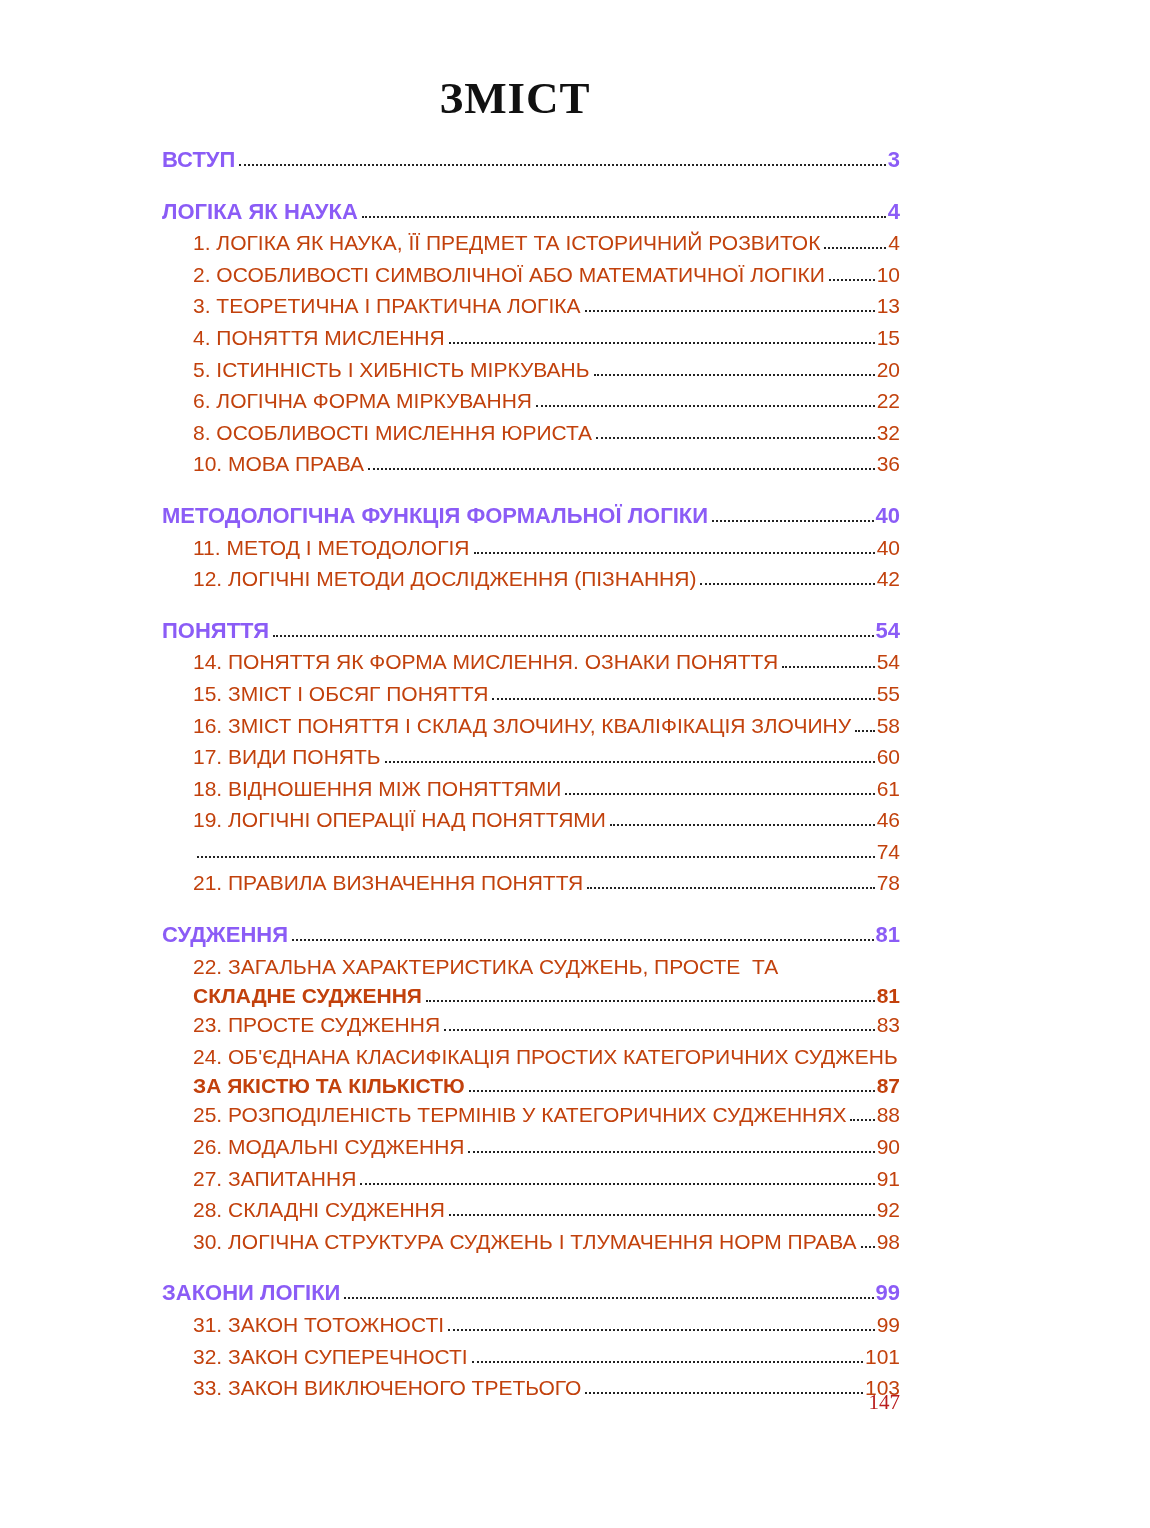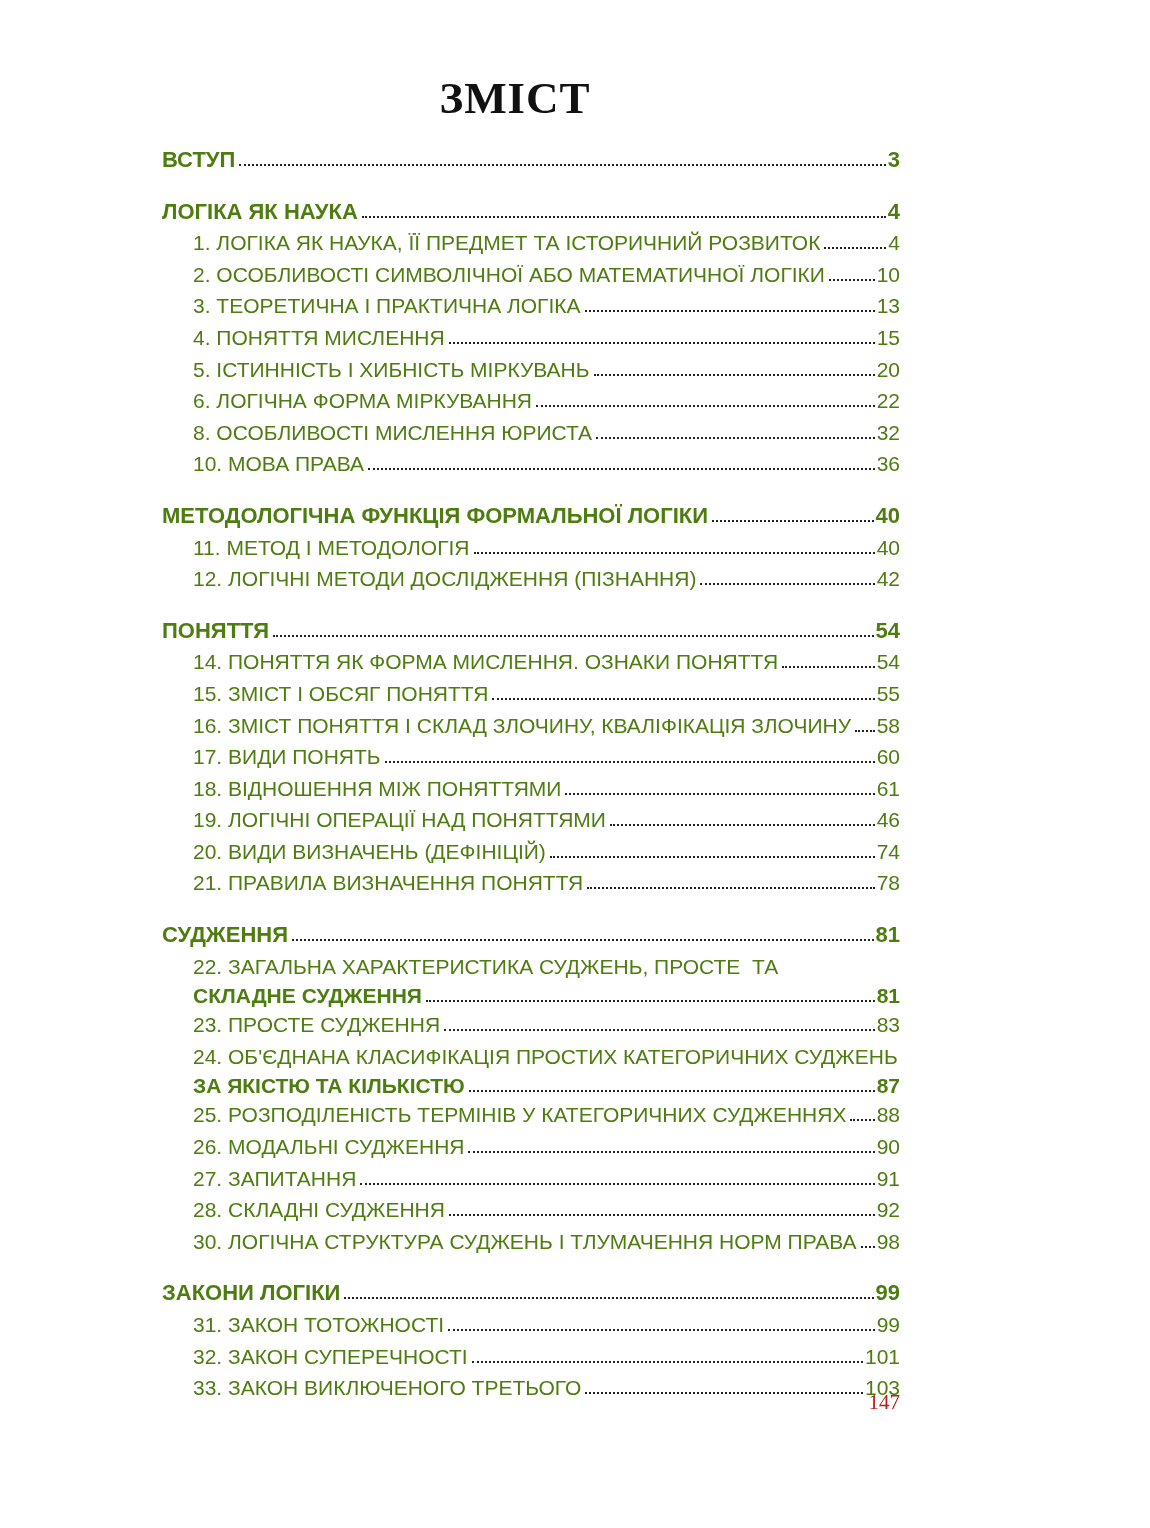--- a/index.html
+++ b/index.html
@@ -25,27 +25,27 @@
     color: #111;
   }
   .toc {
     margin: 13px 130px 0 162px; 
   }
   .row {
     display: flex;
     align-items: baseline;
     font-size: 21px;
     line-height: 31.6px;
-    color: #4d7c0f;
+    color: #c2410c;
   }
   .row.section {
     font-weight: 700;
     font-size: 22px;
     margin-top: 20px;
-    color: #4d7c0f;
+    color: #8b5cf6;
     justify-content: space-between;
   }
   .row.item, .row.wrap, .row.wrapend { padding-left: 31px; }
   .row.wrapend { line-height: 27px; font-weight: bold; }
   .label { white-space: pre; }
   .dots {
     flex: 1 0 12px;
     border-bottom: 2.6px dotted #222;
     margin: 0 1px 0 4px;
     transform: translateY(-1px);
@@ -163,21 +163,20 @@
         <span class="label">18. ВІДНОШЕННЯ МІЖ ПОНЯТТЯМИ</span>
         <span class="dots"></span>
         <span class="page-num">61</span>
       </div>
       <div class="row item">
         <span class="label">19. ЛОГІЧНІ ОПЕРАЦІЇ НАД ПОНЯТТЯМИ</span>
         <span class="dots"></span>
         <span class="page-num">46</span>
       </div>
       <div class="row item">
-        <span class="label">20. ВИДИ ВИЗНАЧЕНЬ (ДЕФІНІЦІЙ)</span>
         <span class="dots"></span>
         <span class="page-num">74</span>
       </div>
       <div class="row item">
         <span class="label">21. ПРАВИЛА ВИЗНАЧЕННЯ ПОНЯТТЯ</span>
         <span class="dots"></span>
         <span class="page-num">78</span>
       </div>
       <div class="row section">
         <span class="label">СУДЖЕННЯ</span>

